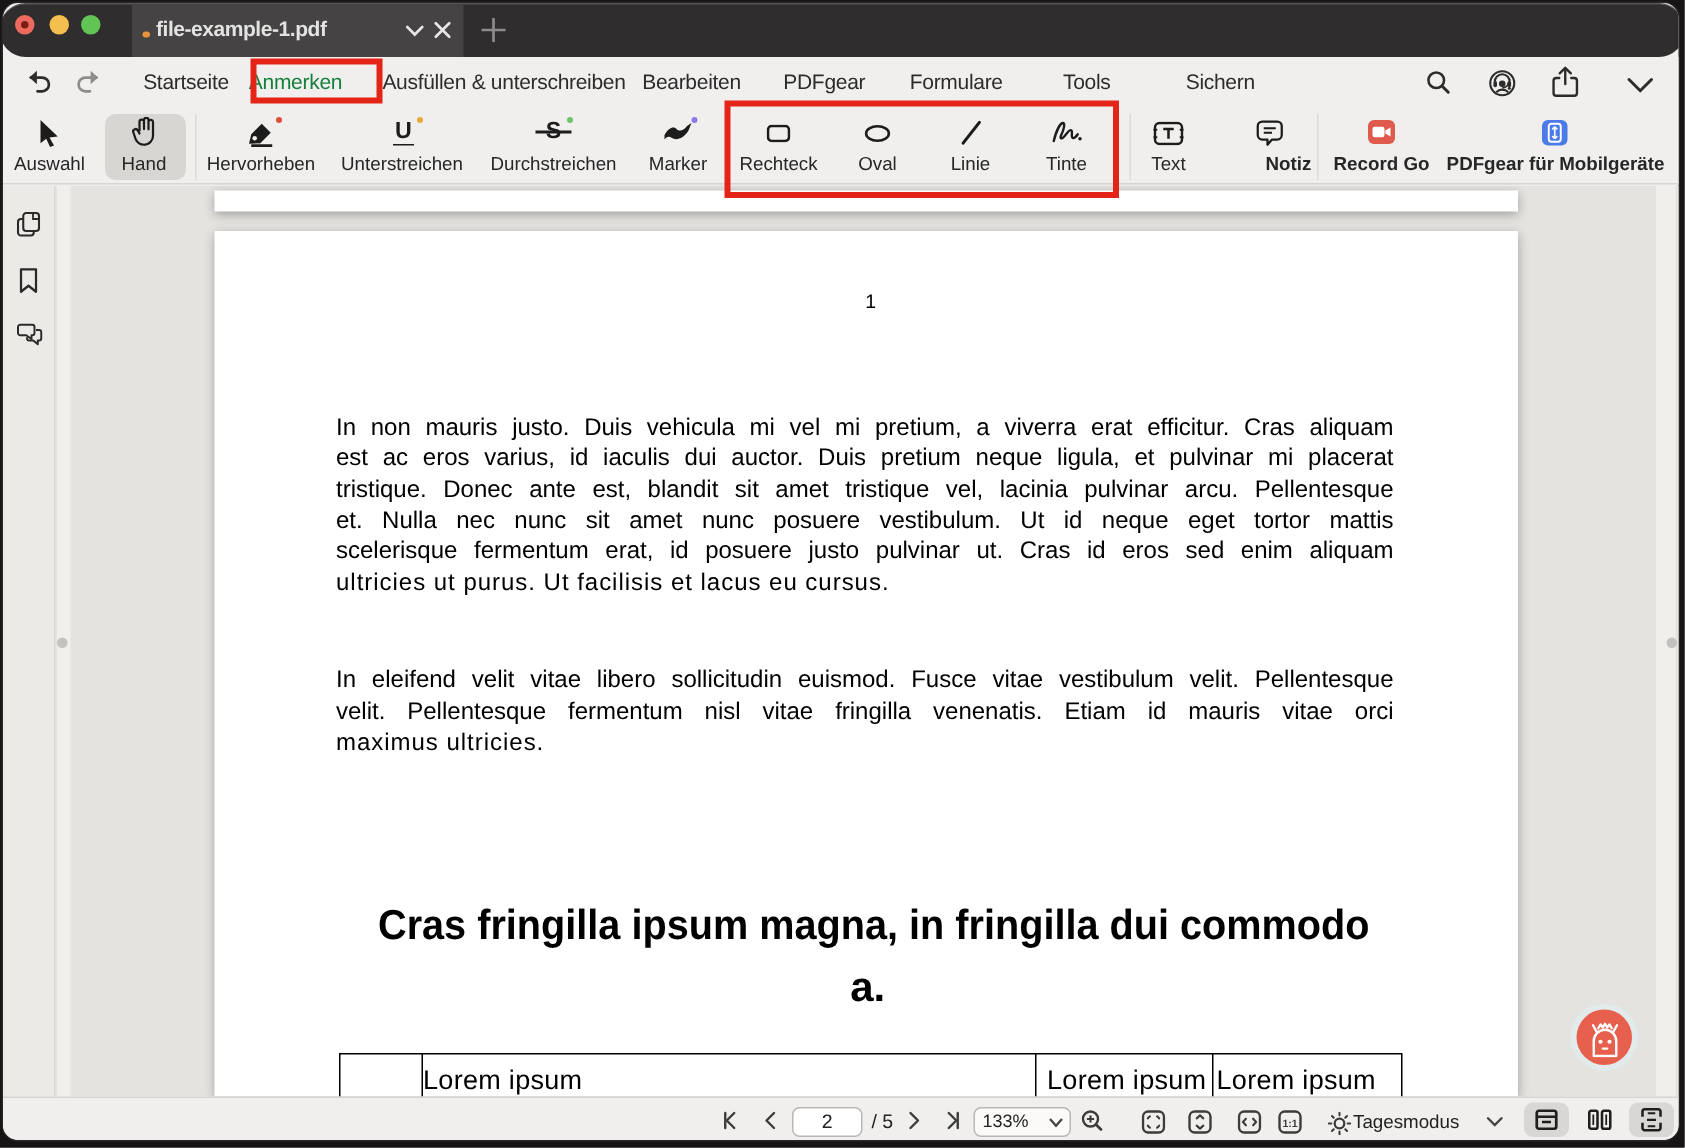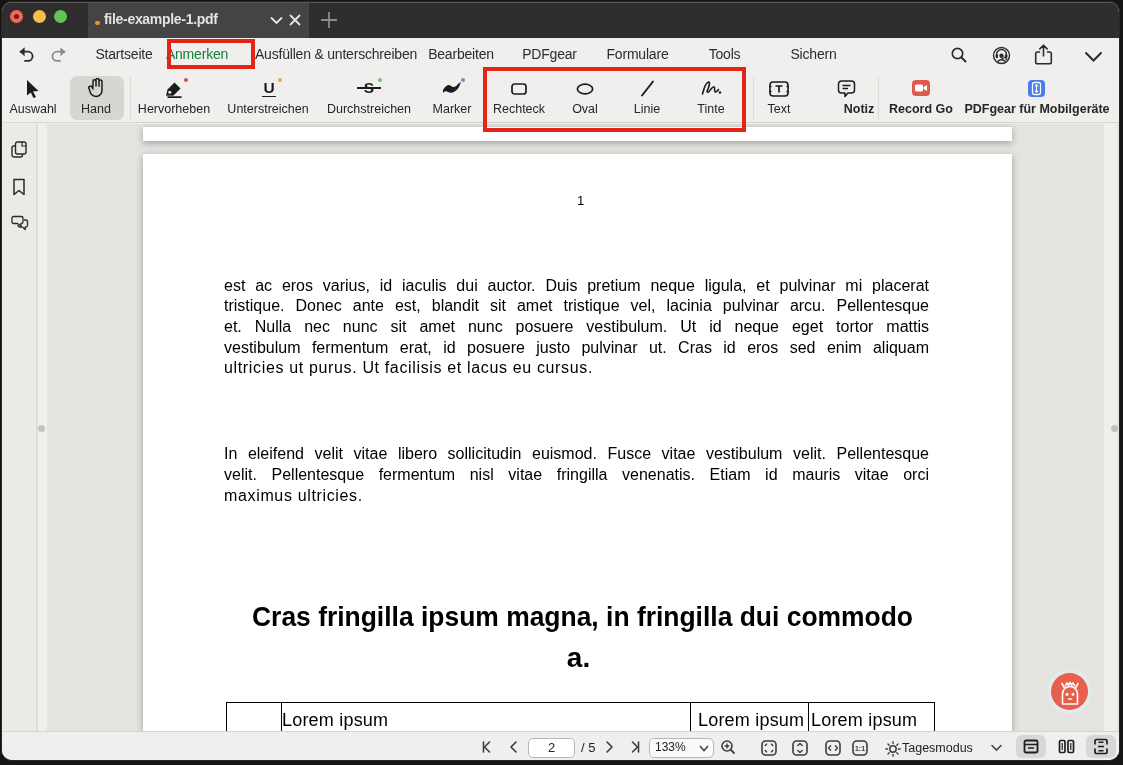--- a/index.html
+++ b/index.html
@@ -1,21 +1,21 @@
 <!DOCTYPE html>
 <html><head>
 <meta charset="utf-8">
 <style>
   * { margin:0; padding:0; box-sizing:border-box; }
   html,body { width:1123px; height:765px; overflow:hidden; background:#161414; font-family:"Liberation Sans", sans-serif; }
   #win { position:absolute; left:2px; top:2px; width:1117px; height:758px; border-radius:10px; overflow:hidden; background:#f1efed; box-shadow:0 0 0 1px rgba(255,255,255,0.08); }
   #shift { position:absolute; left:-2px; top:-2px; width:1123px; height:765px; }
   .abs { position:absolute; }
   
-  #titlebar { position:absolute; left:0; top:2px; width:100%; height:36px; background:#2f2d2d; border-top:1px solid #575555; }
+  #titlebar { position:absolute; left:0; top:2px; width:100%; height:36px; background:#2f2d2d; border-top:1px solid #575555;border-radius:17px; }
   .tl { position:absolute; top:6.8px; width:13px; height:13px; border-radius:50%; }
   #tab { position:absolute; left:88px; top:0; width:221px; height:36px; background:#454343; }
   #tabtitle { position:absolute; left:104px; top:7.8px; color:#e3e3e2; font-size:14px; font-weight:700; letter-spacing:-0.3px;}
   .tabdot { position:absolute; left:95px; top:17.7px; width:4.5px; height:4.5px; border-radius:50%; background:#e8943e; }
   
   #menubar { position:absolute; left:0; top:38px; width:100%; height:33px; background:#f1efee; }
   .mitem { position:absolute; top:7.5px; font-size:14px; font-weight:400; letter-spacing:-0.2px; color:#2c2c2c; transform:translateX(-50%); white-space:nowrap; }
   
   #toolbar { position:absolute; left:0; top:71px; width:100%; height:52px; background:#f1efee; border-bottom:1px solid #d8d6d3; }
   .tlabel { position:absolute; top:104px; transform:translateX(-50%); font-size:12.5px; color:#262626; white-space:nowrap; }
@@ -215,24 +215,25 @@
     <div class="handle" style="left:38px; top:301px;"></div>
     <div id="rrail"></div>
     <div class="handle" style="left:1111px; top:301px;"></div>
 
     <div class="page" style="top:3px; height:13.5px;"></div>
 
     <div class="page" style="top:30px; height:577px;">
       <div style="position:absolute; left:3px; top:40px; width:100%; text-align:center; font-size:13px; line-height:13px;">1</div>
       <div id="doc">
             <div id="para1" style="position:absolute; top:121.9px; width:705px;">
+              <div class="jline">In non mauris justo. Duis vehicula mi vel mi pretium, a viverra erat efficitur. Cras aliquam</div>
               <div class="jline">est ac eros varius, id iaculis dui auctor. Duis pretium neque ligula, et pulvinar mi placerat</div>
               <div class="jline">tristique. Donec ante est, blandit sit amet tristique vel, lacinia pulvinar arcu. Pellentesque</div>
               <div class="jline">et. Nulla nec nunc sit amet nunc posuere vestibulum. Ut id neque eget tortor mattis</div>
-              <div class="jline">vestibulum fermentum erat, id posuere justo pulvinar ut. Cras id eros sed enim aliquam</div>
+              <div class="jline">scelerisque fermentum erat, id posuere justo pulvinar ut. Cras id eros sed enim aliquam</div>
               <div style="letter-spacing:0.65px">ultricies ut purus. Ut facilisis et lacus eu cursus.</div>
             </div>
             <div id="para2" style="position:absolute; top:290.4px; width:705px;">
               <div class="jline">In eleifend velit vitae libero sollicitudin euismod. Fusce vitae vestibulum velit. Pellentesque</div>
               <div class="jline">velit. Pellentesque fermentum nisl vitae fringilla venenatis. Etiam id mauris vitae orci</div>
               <div style="letter-spacing:0.65px">maximus ultricies.</div>
             </div>
             <div id="heading" style="position:absolute; top:443.2px; width:709px; font-weight:700; font-size:28px; line-height:40.6px;text-align:center;"><div id="hl1" style="white-space: nowrap; margin-left: 28px; transform-origin: left center; display: inline-block; transform: scaleX(0.944159);">Cras fringilla ipsum magna, in fringilla dui commodo</div><div>a.</div></div>
             <div id="tbl" style="position:absolute; top:548px; left:1.5px; width:709px; height:50px; font-size:18px; line-height:20px; letter-spacing:0.2px;">
               <div style="position:absolute; left:0; top:0; width:100%; height:48px; border:1px solid #000;"></div>

